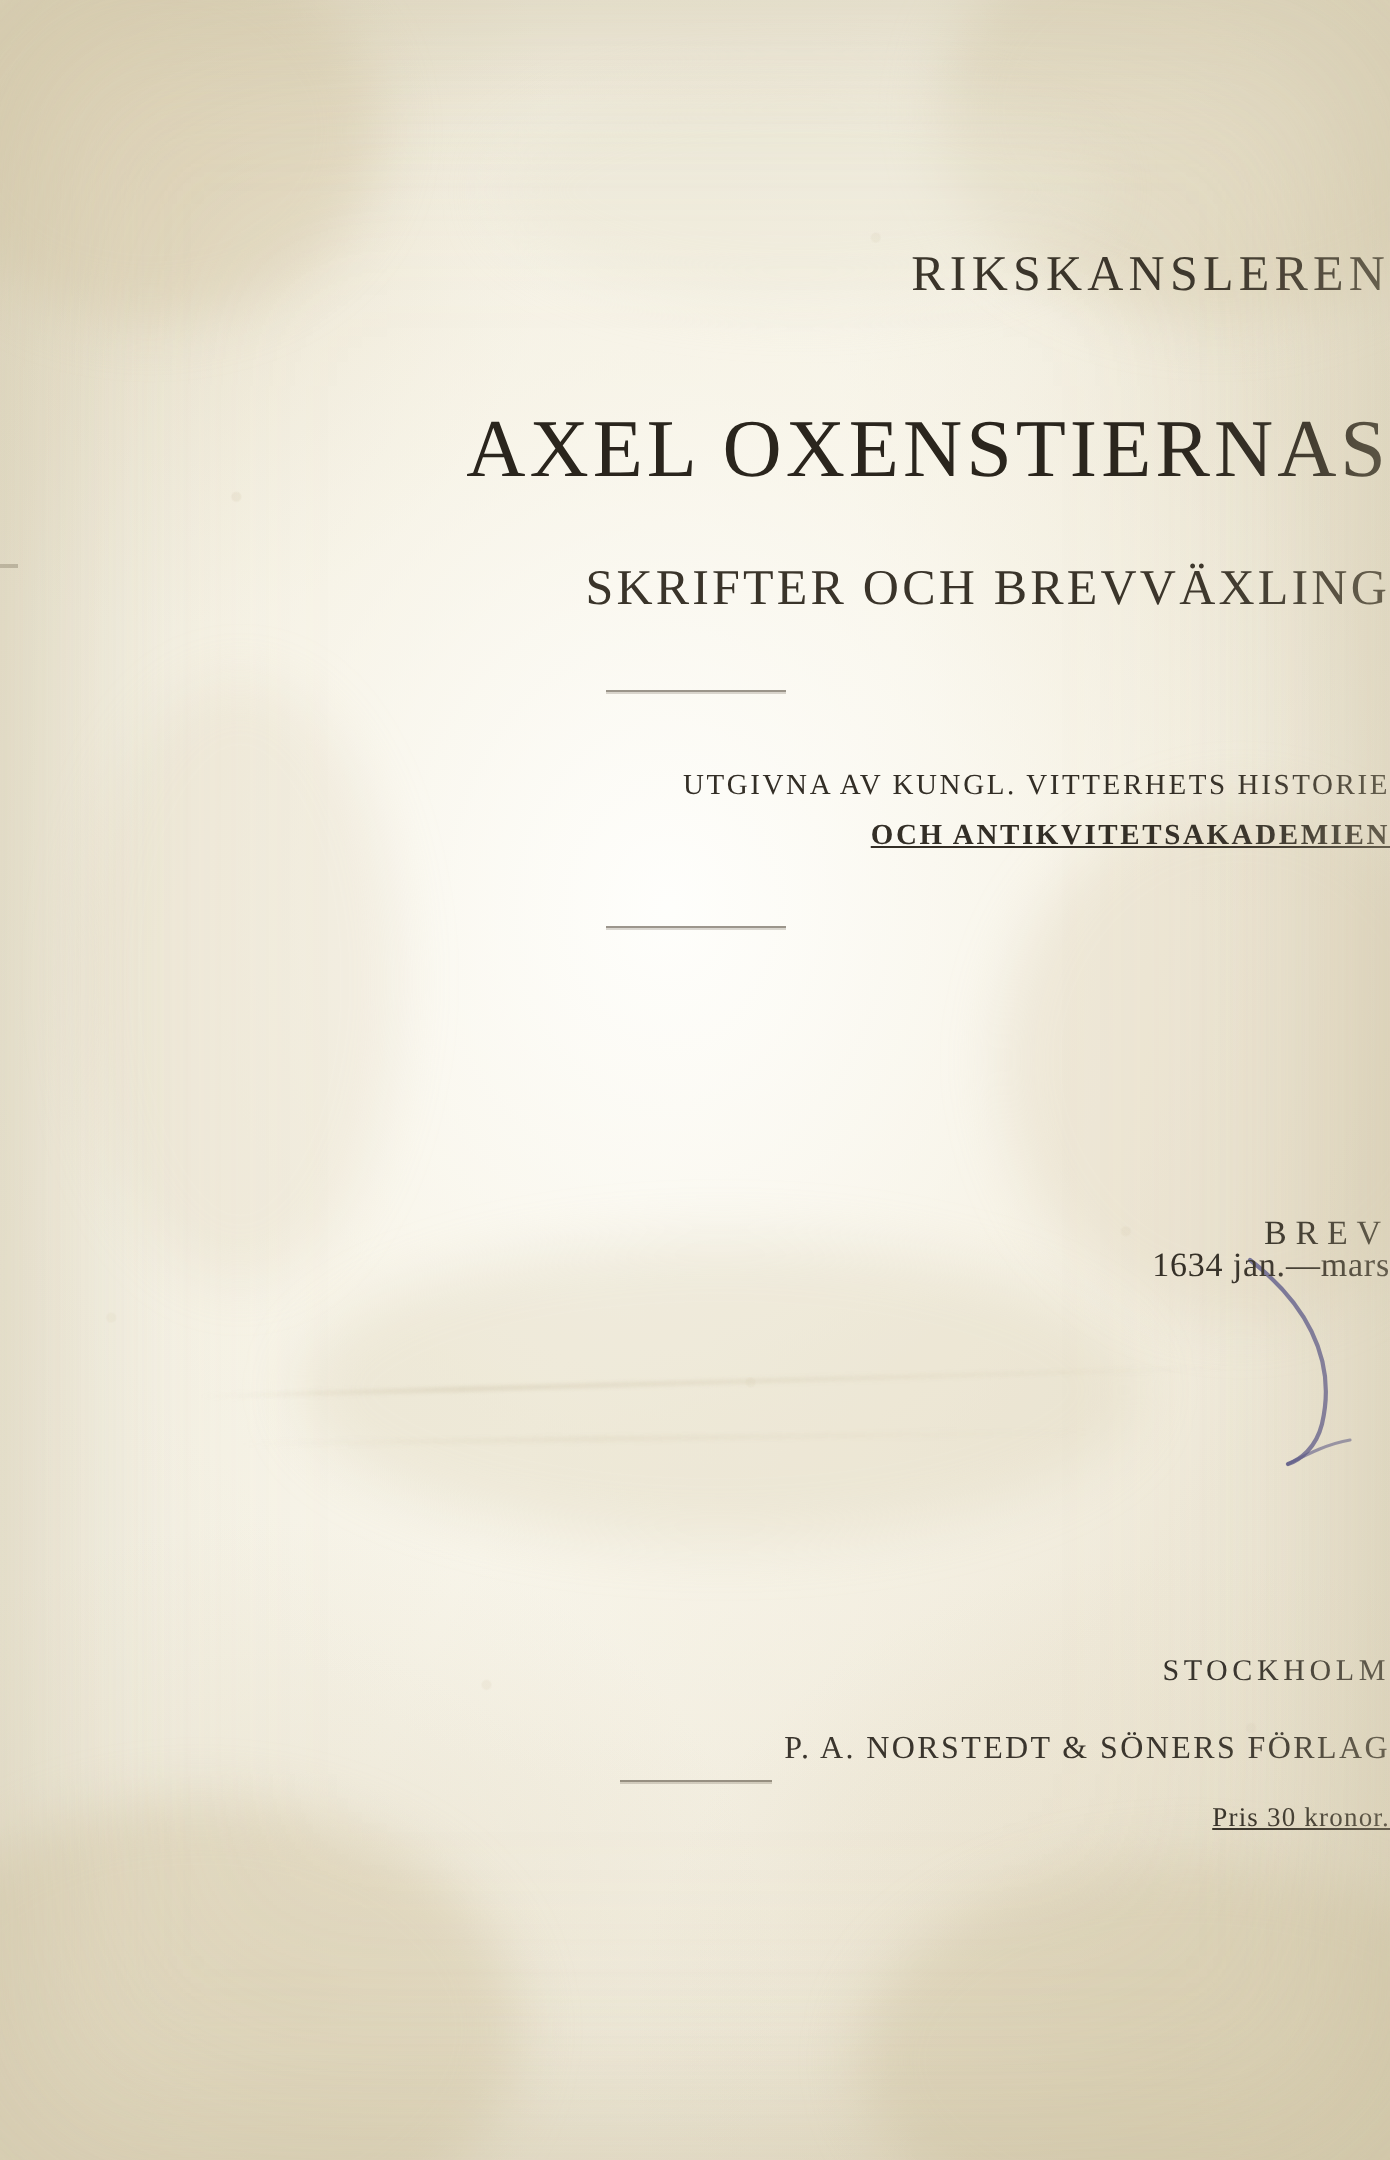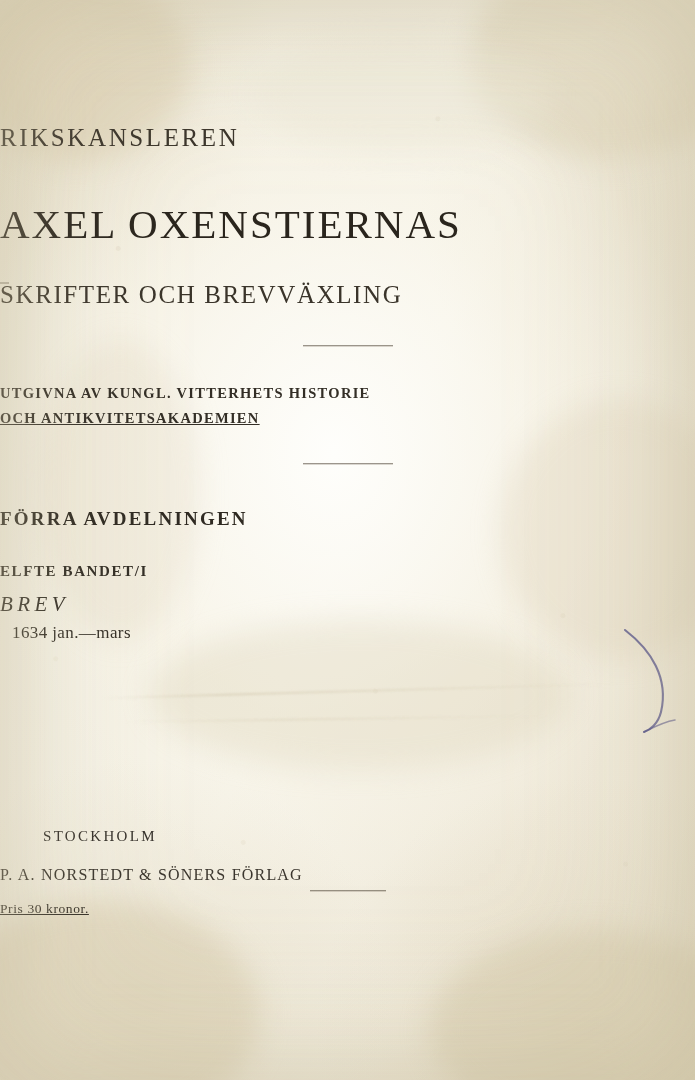--- a/index.html
+++ b/index.html
@@ -110,22 +110,23 @@
     width: 100%;
     height: 100%;
     text-align: center;
     color: #2e2a22;
   }
 
   .t {
     position: absolute;
     left: 0;
     right: 0;
-    text-align: left;
+    text-align: right;
     white-space: nowrap;
+    padding-left: 12px;
   }
 
   .line-title1 {
     top: 124px;
     font-size: 25px;
     letter-spacing: 2.6px;
     color: #3a342a;
   }
   .line-title2 {
     top: 200px;
@@ -148,21 +149,21 @@
     background: #6e655440;
     border-top: 1px solid rgba(80,72,58,0.45);
   }
   .rule-1 { top: 345px; width: 90px; }
   .rule-2 { top: 463px; width: 90px; }
 
   .line-issuer1 {
     top: 385px;
     font-size: 14.5px;
     letter-spacing: 1.3px;
-    font-weight: bold;
+    font-weight: normal;
     color: #332e26;
   }
   .line-issuer2 {
     top: 410px;
     font-size: 14.5px;
     letter-spacing: 1.3px;
     font-weight: bold;
     color: #332e26;
     text-decoration: underline;
   }
@@ -175,25 +176,24 @@
     color: #2f2a22;
   }
   .line-volume {
     top: 563px;
     font-size: 15px;
     letter-spacing: 1.6px;
     font-weight: bold;
     color: #322d25;
   }
   .line-kind {
-    top: 592px;
-    font-size: 21px;
+    top: 607px;
+    font-size: 17px;
     letter-spacing: 4.4px;
     color: #322d25;
-    font-style: italic;
   }
   .line-dates {
     top: 623px;
     font-size: 17px;
     letter-spacing: 0.4px;
     color: #332e26;
     margin-left: 12px;
   }
 
   .line-city {
@@ -255,22 +255,20 @@
     <div class="t line-title3">SKRIFTER OCH BREVVÄXLING</div>
     <div class="t line-title2">AXEL OXENSTIERNAS</div>
 
     <div class="rule rule-1"></div>
 
     <div class="t line-issuer1">UTGIVNA AV KUNGL. VITTERHETS HISTORIE</div>
     <div class="t line-issuer2">OCH ANTIKVITETSAKADEMIEN</div>
 
     <div class="rule rule-2"></div>
 
-    <div class="t line-part">FÖRRA AVDELNINGEN</div>
-    <div class="t line-volume">ELFTE BANDET/I</div>
     <div class="t line-kind">BREV</div>
     <div class="t line-dates">1634 jan.—mars</div>
 
     <div class="t line-city">STOCKHOLM</div>
     <div class="t line-publisher">P. A. NORSTEDT &amp; SÖNERS FÖRLAG</div>
     <div class="rule rule-3"></div>
     <div class="t line-price">Pris 30 kronor.</div>
 
   </div>
 

